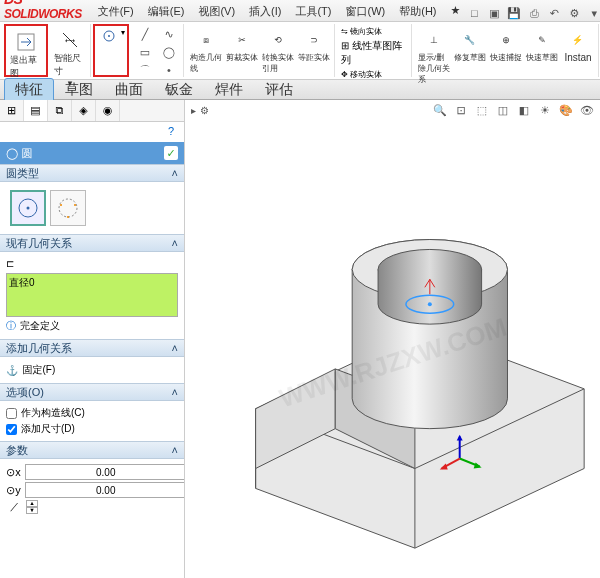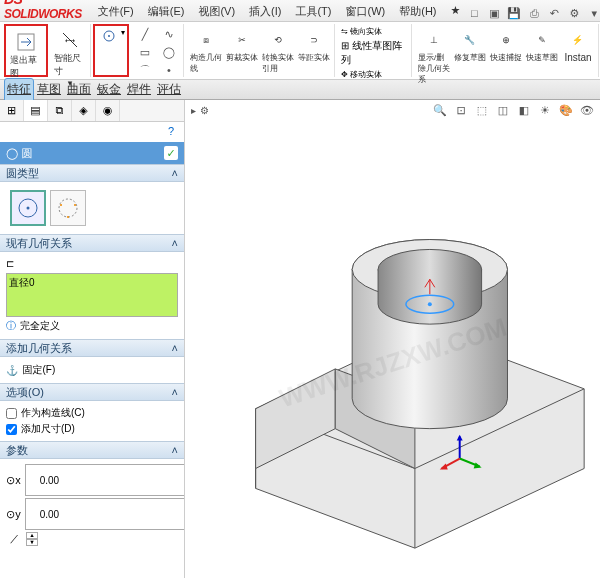--- a/index.html
+++ b/index.html
@@ -15,21 +15,21 @@
 
 .ribbon { height: 58px; background: #fff; border-bottom: 1px solid #ccc; display: flex; padding: 2px 4px; gap: 2px; }
 .ribbon-group { display: flex; align-items: flex-start; padding: 2px; border-right: 1px solid #e0e0e0; }
 .ribbon-btn-lg { width: 36px; display: flex; flex-direction: column; align-items: center; padding: 2px; font-size: 9px; color: #333; }
 .ribbon-btn-lg .ico { width: 24px; height: 24px; display: flex; align-items: center; justify-content: center; }
 .ribbon-col { display: flex; flex-direction: column; gap: 2px; padding: 0 2px; }
 .ribbon-sm { width: 20px; height: 16px; display: flex; align-items: center; justify-content: center; font-size: 11px; color: #555; }
 .red-box { border: 2px solid #d22; }
 
 .tabrow { height: 20px; background: linear-gradient(#f0f0f0,#e0e0e0); display: flex; align-items: center; padding-left: 4px; border-bottom: 1px solid #aaa; }
-.tab { padding: 2px 2px; font-size: 12px; color: #333; border: 1px solid transparent; text-decoration: underline; }
+.tab { padding: 2px 10px; font-size: 14px; color: #333; border: 1px solid transparent; }
 .tab.active { background: #b8d8f0; border: 1px solid #5a9bd8; border-radius: 3px 3px 0 0; }
 
 .main { display: flex; height: 478px; }
 .left { width: 185px; border-right: 1px solid #ccc; background: #fff; display: flex; flex-direction: column; overflow-y: auto; }
 .left-tabs { height: 22px; background: #f5f5f5; display: flex; border-bottom: 1px solid #ccc; }
 .ltab { width: 24px; display: flex; align-items: center; justify-content: center; border-right: 1px solid #ddd; }
 .ltab.active { background: #fff; }
 
 .pm-header { height: 22px; background: #5a9bd8; color: #fff; display: flex; align-items: center; padding: 0 6px; font-size: 11px; }
 .pm-header .check { margin-left: auto; color: #3a3; background:#fff; width:14px; height:14px; display:flex; align-items:center; justify-content:center; border-radius:2px;}
@@ -43,21 +43,21 @@
 .circ-types { display: flex; gap: 4px; padding: 4px; }
 .circ-type { width: 36px; height: 36px; border: 1px solid #bbb; display: flex; align-items: center; justify-content: center; background: #f8f8f8; }
 .circ-type.sel { border: 2px solid #5a9; background: #eef; }
 
 .relbox { width: 100%; height: 44px; border: 1px solid #aaa; background: #bef264; margin-top: 2px; padding: 2px; font-size:10px; }
 .info-row { display: flex; align-items: center; gap: 4px; padding: 2px 0; font-size: 10px; }
 .chk { display: flex; align-items: center; gap: 4px; font-size: 10px; padding: 1px 0; }
 .chk input { width: 11px; height: 11px; }
 .param-row { display: flex; align-items: center; gap: 4px; padding: 1px 0; }
 .param-row .pico { width: 16px; text-align: center; }
-.param-row input { flex: 1; border: 1px solid #aaa; height: 32px; padding: 0 14px; font-size: 10px; }
+.param-row input { flex: 1; border: 1px solid #aaa; height: 16px; padding: 0 14px; font-size: 10px; text-align: center; }
 .param-row .spin { width: 12px; display:flex; flex-direction:column; }
 .param-row .spin b { height:7px; border:1px solid #aaa; font-size:6px; text-align:center; line-height:5px;}
 
 .viewport { flex: 1; position: relative; background: #fff; }
 .vp-top { height: 20px; display: flex; align-items: center; font-size: 10px; padding: 0 6px; color: #555; }
 .vp-top .flag { margin-right:4px;}
 .vp-tools { position: absolute; top: 2px; right: 4px; display: flex; gap: 3px; }
 .vp-tools span { width: 18px; height: 16px; display:flex; align-items:center; justify-content:center; color:#555; }
 
 svg.model { position: absolute; top: 30px; left: 0; width: 100%; height: calc(100% - 30px); }

